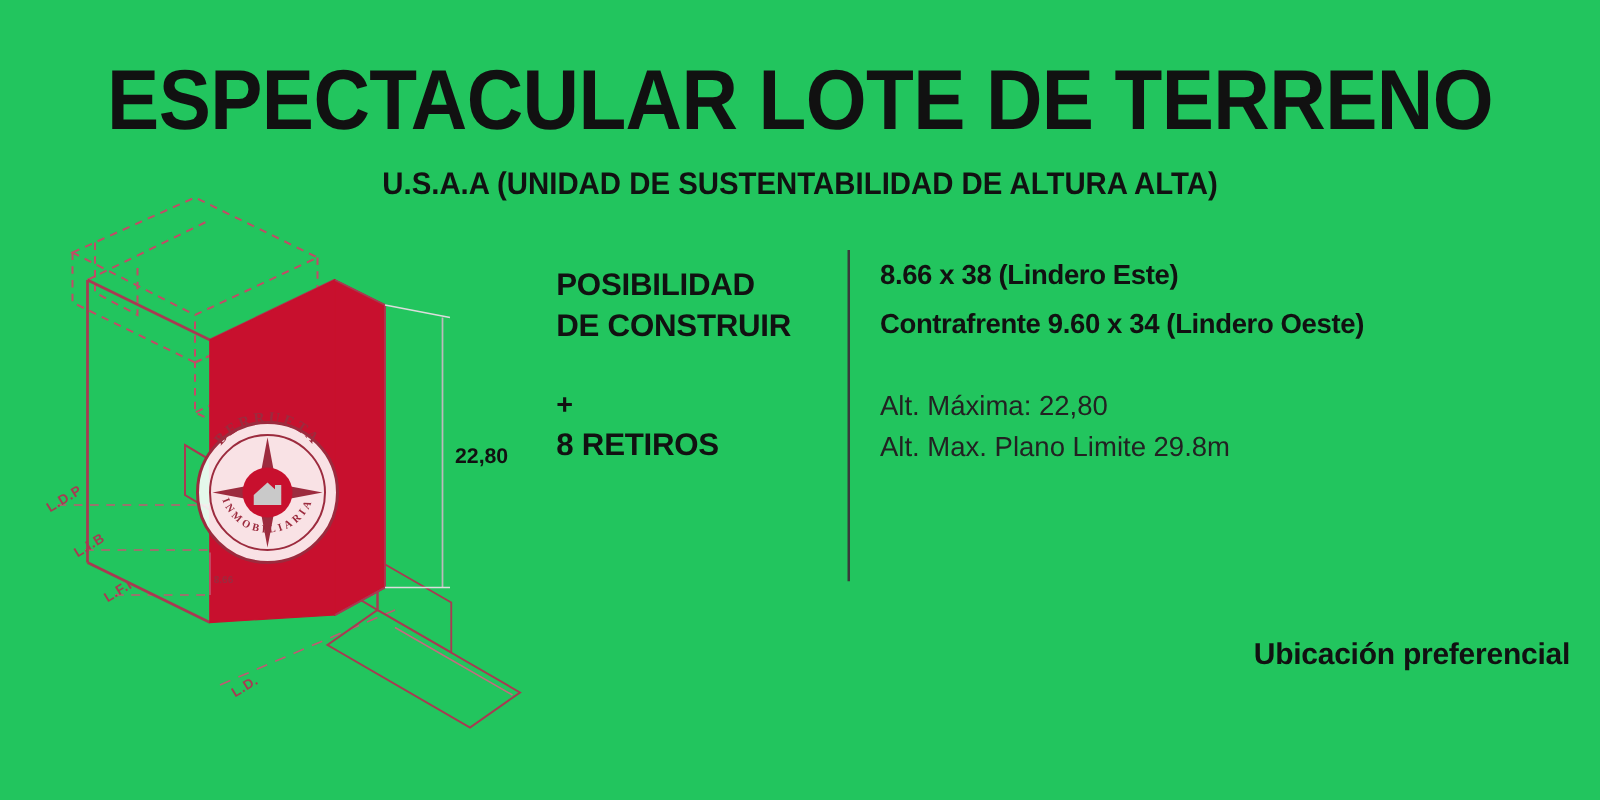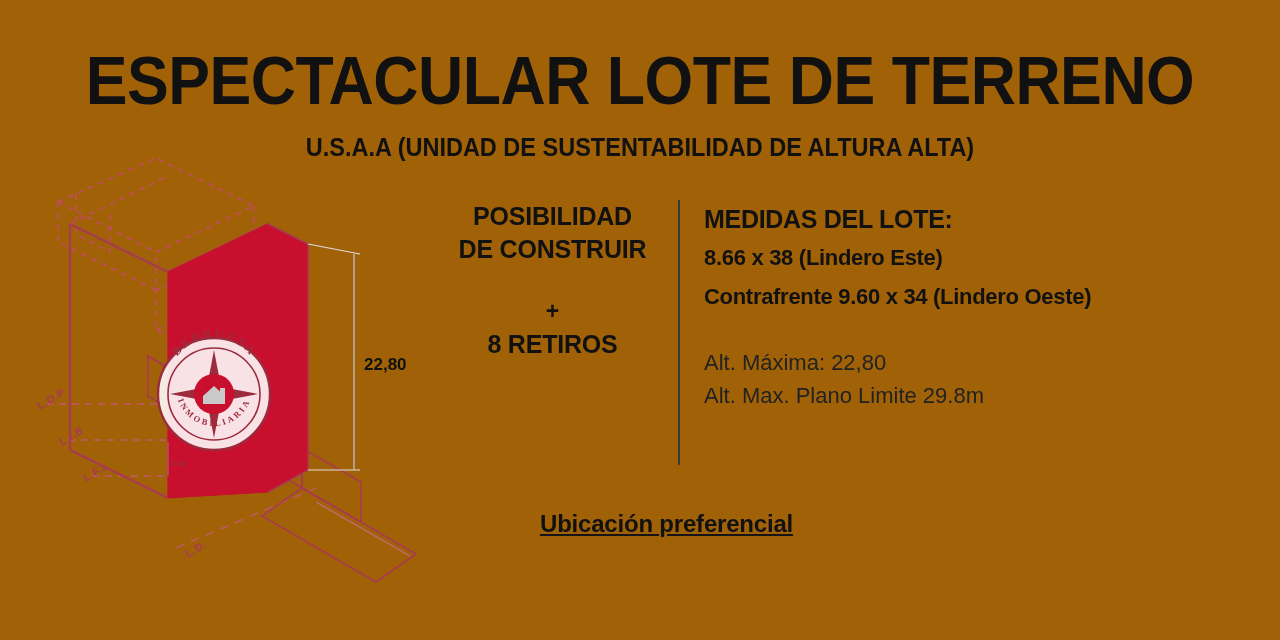--- a/index.html
+++ b/index.html
@@ -13,21 +13,21 @@
     height: 640px;
     overflow: hidden;
     font-family: "Liberation Sans", sans-serif;
     color: #151515;
     position: relative;
   }
 
   .poster {
     position: absolute;
     inset: 0;
-    background: #a16207;
+    background: #22c55e;
   }
 
   
   .header {
     position: absolute;
     left: 0;
     top: 44px;
     width: 1280px;
     text-align: center;
   }
@@ -63,23 +63,22 @@
     width: 430px;
     height: 450px;
   }
   .diagram svg { display: block; }
 
   
   .col-possibility {
     position: absolute;
     left: 445;
     left: 445px;
-    top: 200px;
+    top: 212px;
     width: 215px;
-    text-align: center;
   }
   .poss-title {
     font-size: 25px;
     line-height: 33px;
     font-weight: 700;
     color: #111111;
     letter-spacing: -0.2px;
   }
   .poss-gap { height: 30px; }
   .poss-line {
@@ -134,25 +133,24 @@
     font-size: 22px;
     line-height: 33px;
     font-weight: 400;
     color: #222222;
     white-space: nowrap;
   }
 
   
   .tagline {
     position: absolute;
-    left: 540px;
+    left: 556px;
     top: 508px;
     width: 700px;
-    text-align: left;
-    text-decoration: underline;
+    text-align: right;
   }
   .tagline-title {
     font-size: 24px;
     line-height: 32px;
     font-weight: 700;
     color: #111111;
     letter-spacing: -0.2px;
   }
   .tagline-sub {
     font-size: 22px;
@@ -309,21 +307,20 @@
     <div class="poss-title">POSIBILIDAD</div>
     <div class="poss-title">DE CONSTRUIR</div>
     <div class="poss-gap"></div>
     <div class="poss-plus">+</div>
     <div class="poss-line">8 RETIROS</div>
   </div>
 
   <div class="divider"></div>
 
   <div class="col-specs">
-    <div class="specs-heading">MEDIDAS DEL LOTE:</div>
     <div class="specs-measure">8.66 x 38 (Lindero Este)</div>
     <div class="specs-measure">Contrafrente 9.60 x 34 (Lindero Oeste)</div>
     <div class="specs-gap"></div>
     <div class="specs-detail">Alt. Máxima: 22,80</div>
     <div class="specs-detail">Alt. Max. Plano Limite 29.8m</div>
   </div>
 
   <div class="tagline">
     <div class="tagline-title">Ubicación preferencial</div>
   </div>

